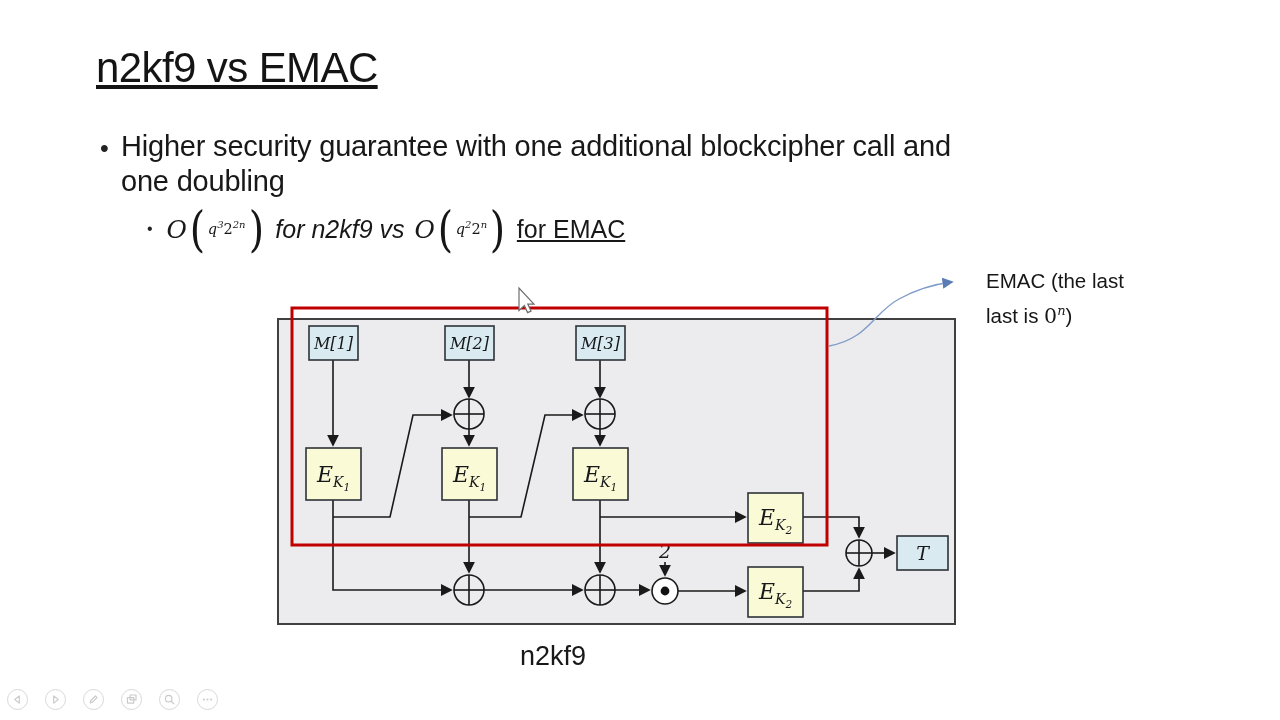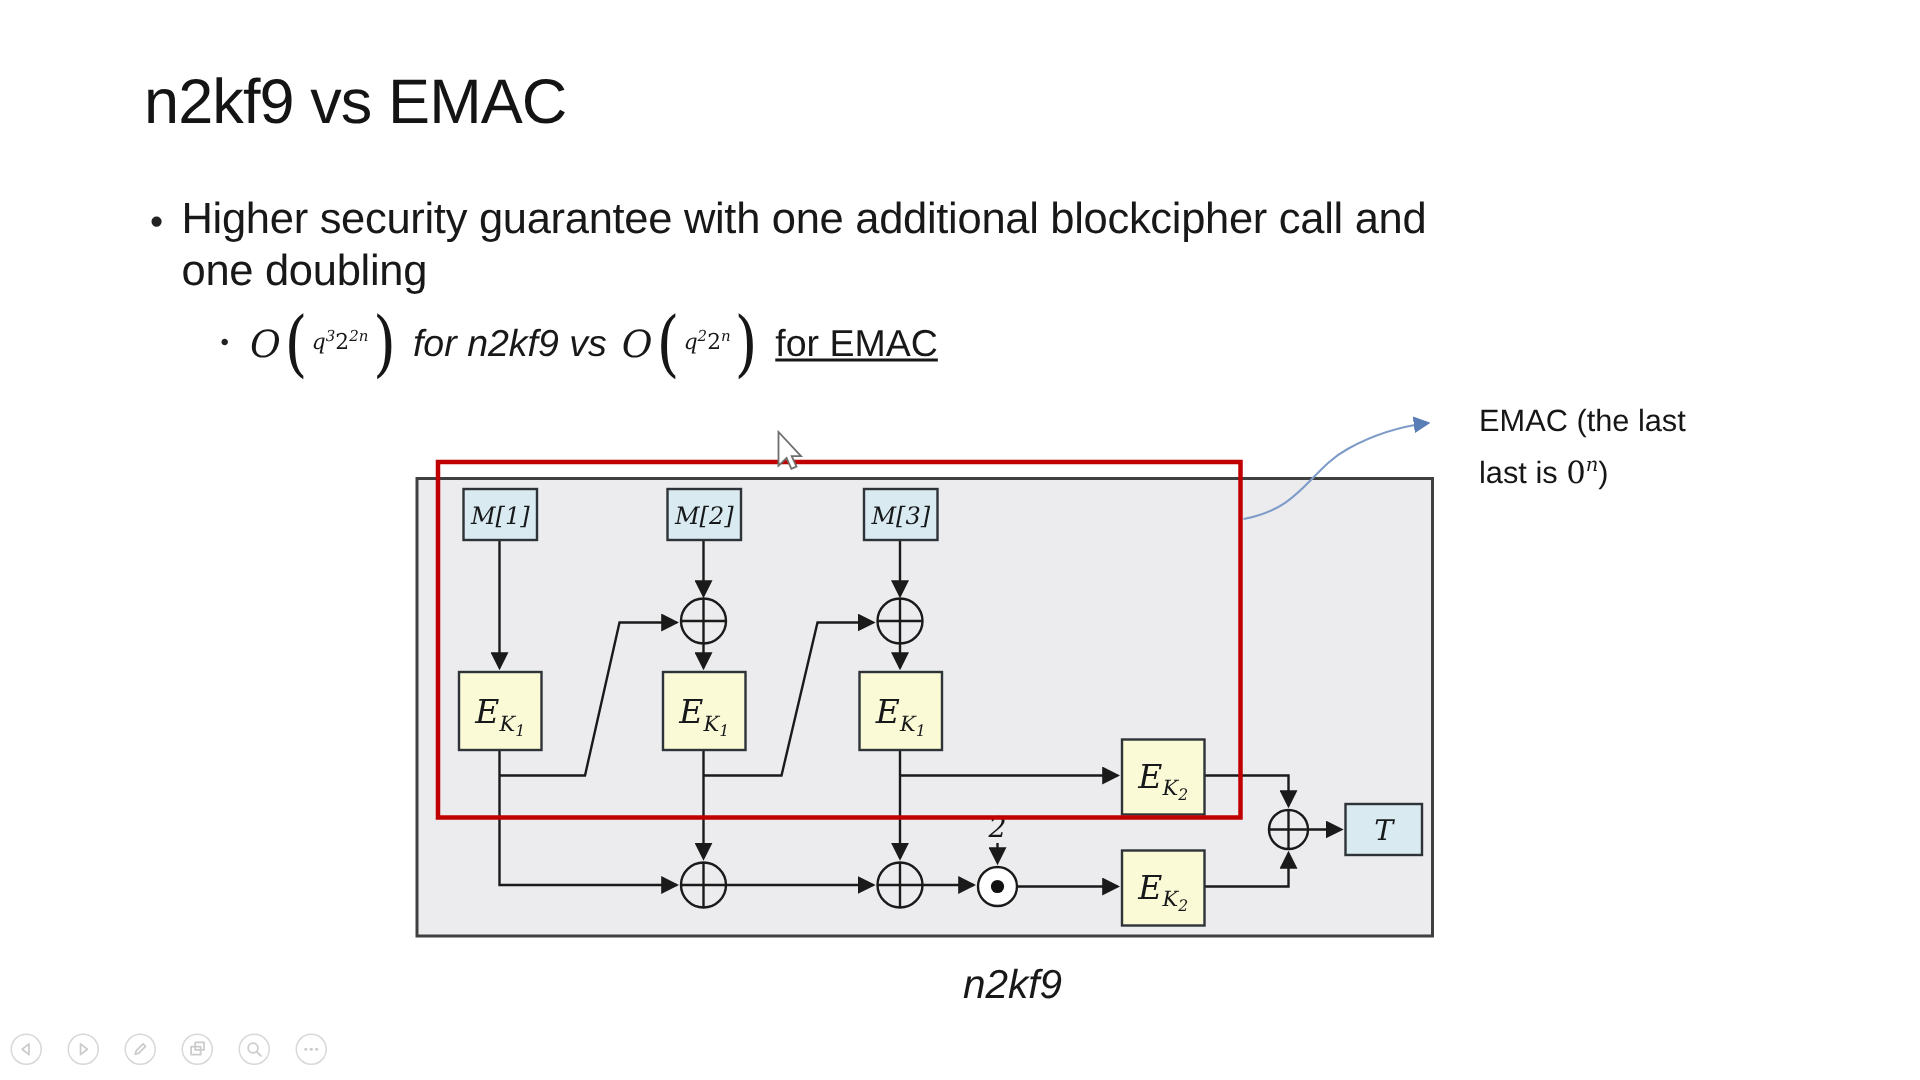--- a/index.html
+++ b/index.html
@@ -1,20 +1,20 @@
 <!DOCTYPE html>
 <html><head>
 <meta charset="utf-8">
 <style>
   html,body{margin:0;padding:0;background:#fff;}
   #slide{position:relative;width:1280px;height:720px;background:#ffffff;overflow:hidden;
          font-family:"Liberation Sans",sans-serif;color:#1a1a1a;}
   .abs{position:absolute;}
 
-  .title{left:96px;top:44px;font-size:42px;letter-spacing:-0.6px;color:#141414;}
+  .title{left:96px;top:44px;font-size:42px;letter-spacing:-0.6px;color:#141414;text-decoration:underline;}
 
   .bullet-dot{left:100px;top:134px;font-size:25px;color:#222;}
   .bullet-line1{left:121px;top:130px;font-size:29px;letter-spacing:-0.2px;color:#181818;}
   .bullet-line2{left:121px;top:165px;font-size:29px;letter-spacing:-0.2px;color:#181818;}
 
   .subrow{left:147px;top:199px;height:60px;display:flex;align-items:center;font-size:25px;color:#181818;}
   .subdot{font-size:16px;margin-right:14px;color:#222;}
   .mi{font-family:"DejaVu Serif",serif;font-style:italic;}
   .bigO{font-size:25px;margin:0 1px 0 0;}
   .paren{font-family:"DejaVu Serif",serif;font-size:48px;font-weight:normal;line-height:1;
@@ -23,21 +23,21 @@
         font-family:"DejaVu Serif",serif;font-size:14.5px;line-height:1.05;margin:0 1px;color:#161616;}
   .frac sup{font-size:10px;line-height:1;}
   .frac .bar{align-self:stretch;height:0;border-top:1.4px solid #222;margin:1.5px 0;}
   .midtxt{margin:12px 10px;font-style:italic;}
   .tailtxt{margin-left:10px;text-decoration:underline;}
 
   .annotation{left:986px;top:266px;font-size:20.5px;line-height:29.5px;color:#161616;}
   .annotation sup{font-size:13px;}
   .ann-math{font-family:"DejaVu Serif",serif;}
 
-  .caption{left:548px;top:641px;width:160px;text-align:right;font-size:27px;color:#181818;font-style:italic;}
+  .caption{left:520px;top:641px;width:160px;text-align:left;font-size:27px;color:#181818;}
 
   #diagram-svg{left:0;top:0;}
   .dtext{font-family:"DejaVu Serif",serif;font-style:italic;fill:#16181a;}
 
   .controls{left:0;top:684px;width:240px;height:32px;}
   .ctl{position:absolute;top:5px;width:21px;height:21px;border:1px solid #d8d8d8;border-radius:50%;
        background:transparent;padding:0;display:flex;align-items:center;justify-content:center;cursor:pointer;}
   .ctl svg{display:block;}
   .ctl .st{fill:none;stroke:#cbcbcb;stroke-width:1.3;stroke-linejoin:round;stroke-linecap:round;}
 </style>

